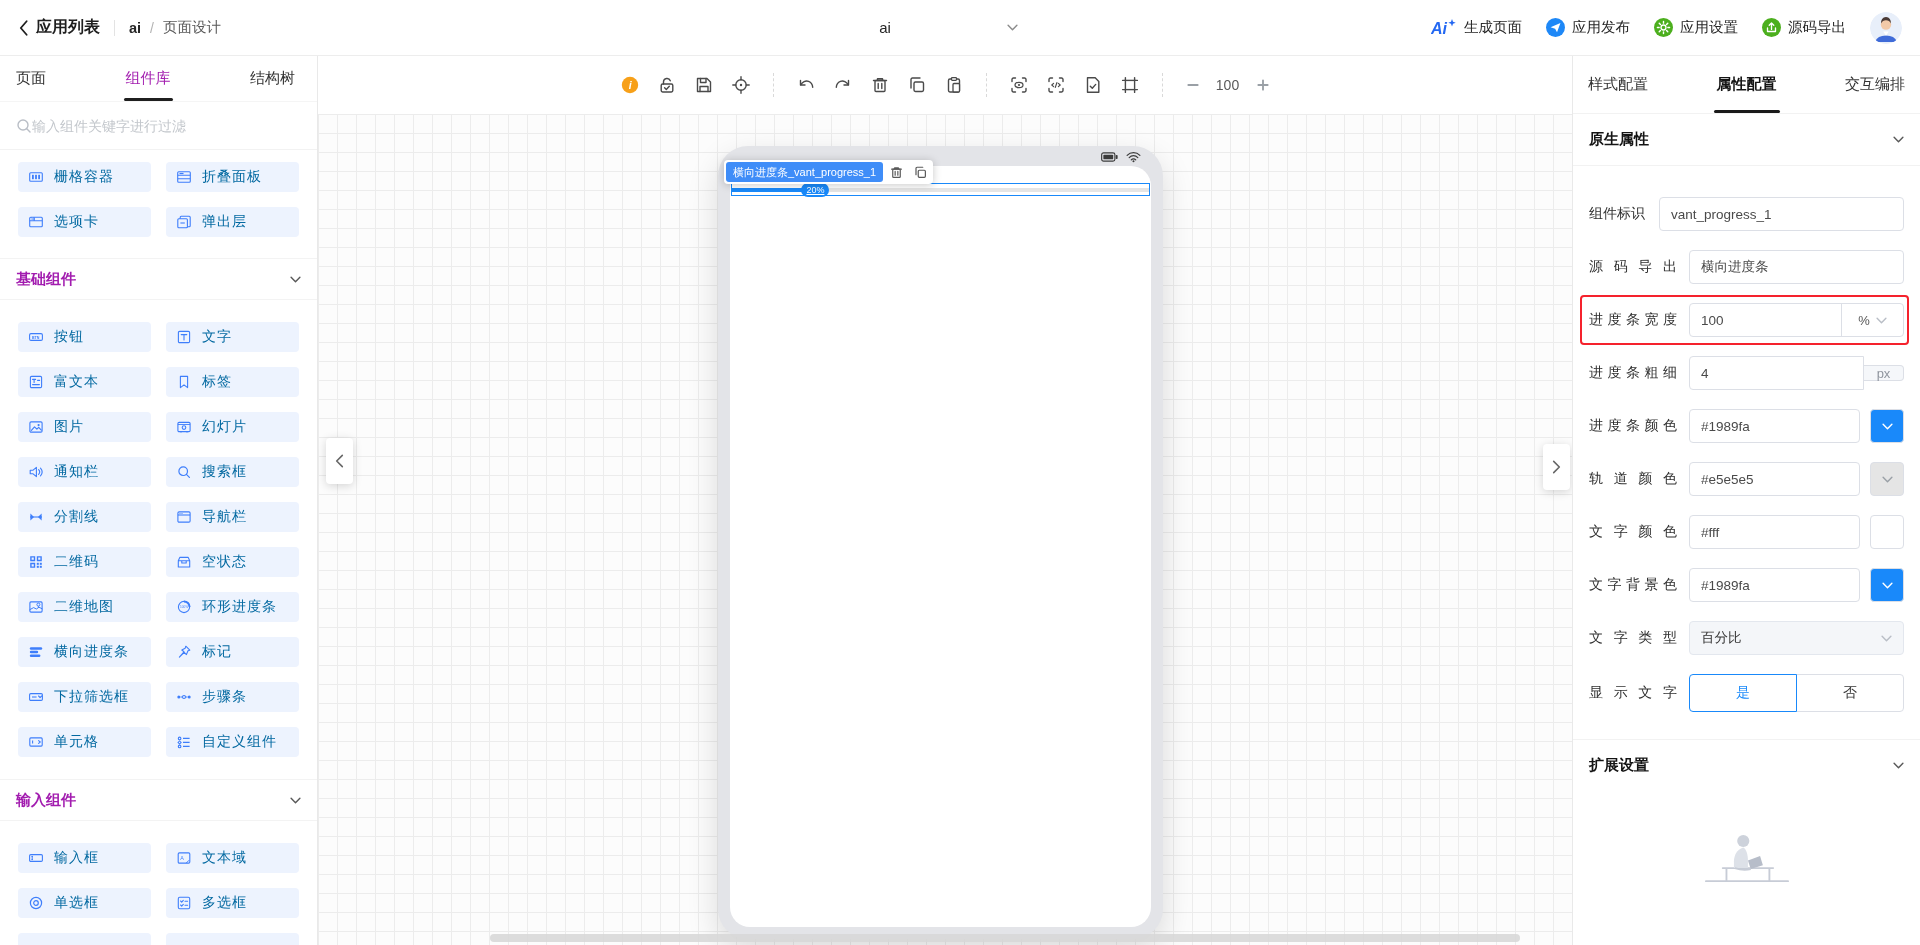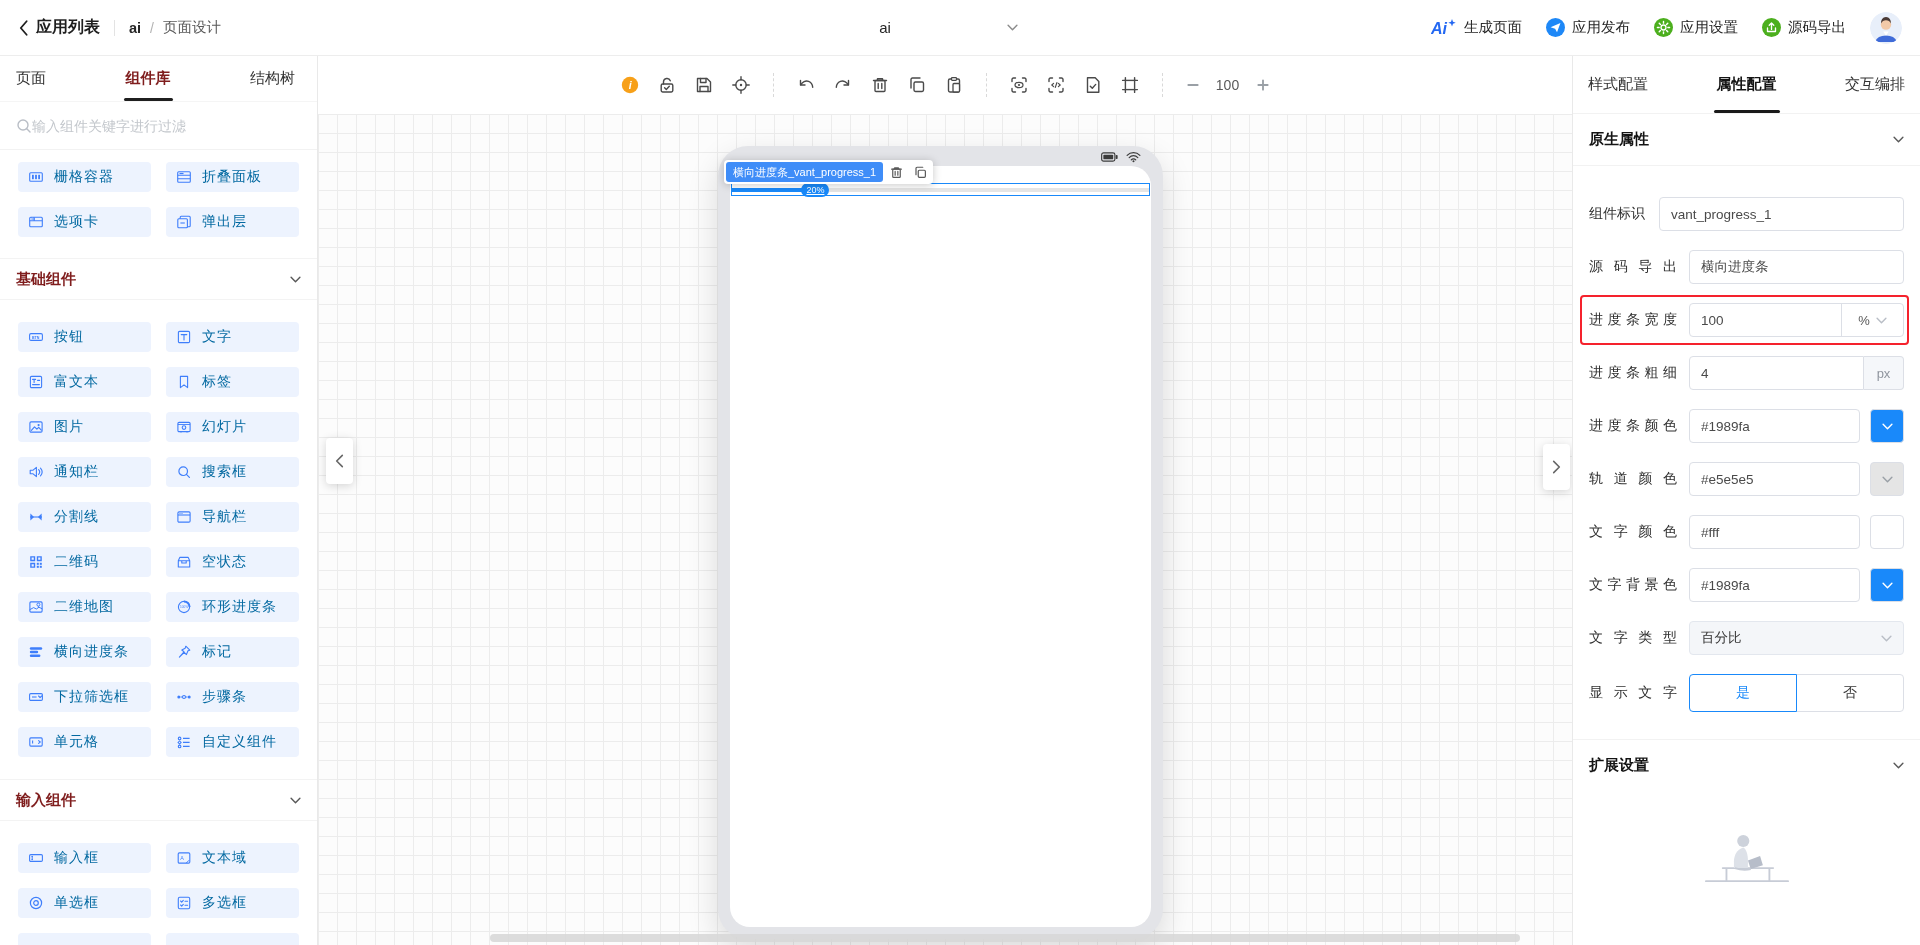--- a/index.html
+++ b/index.html
@@ -22,38 +22,38 @@
   .h-right { margin-left:auto; display:flex; align-items:center; gap:24px; }
   .h-action { display:flex; align-items:center; gap:7px; font-size:14.5px; color:#262626; cursor:pointer; }
   .avatar { width:32px; height:32px; border-radius:50%; overflow:hidden; cursor:pointer; }
 
   
   .sidebar { position:absolute; top:56px; left:0; width:318px; bottom:0; background:#fff;
     border-right:1px solid #e9e9e9; display:flex; flex-direction:column; z-index:10; }
   .side-tabs { height:46px; flex:none; display:flex; align-items:stretch; justify-content:space-between;
     padding:0 22px 0 16px; border-bottom:1px solid #f5f5f5; }
   .side-tab { font-size:15px; color:#333; display:flex; align-items:center; position:relative; cursor:pointer; }
-  .side-tab.active { font-weight:bold; color:#7f1d1d; }
+  .side-tab.active { font-weight:normal; color:#a21caf; }
   .side-tab.active::after { content:""; position:absolute; left:-2px; right:-2px; bottom:0; height:3px;
     background:#1f1f1f; border-radius:2px; }
   .side-search { height:48px; flex:none; display:flex; align-items:center; padding:0 16px;
     border-bottom:1px solid #f2f2f2; }
   .side-search input { border:none; outline:none; flex:1; font-size:14px; color:#333; background:transparent; }
   .side-search input::placeholder { color:#c3c7cc; }
   .side-body { flex:1; overflow:hidden; }
   .pill-grid { display:grid; grid-template-columns:1fr 1fr; column-gap:15px; row-gap:15px; padding:12px 18px; }
   .pill-grid.g2 { padding:22px 18px 0; }
   .pill-grid.g3 { padding:22px 18px 0; }
   .pill { height:30px; background:#edf3fe; border-radius:4px; display:flex; align-items:center;
     padding:0 10px; gap:10px; cursor:grab; color:#3e7efb; }
   .pill .lbl { font-size:14px; color:#0369a1; letter-spacing:1px; white-space:nowrap; overflow:hidden; }
   .side-section { height:42px; flex:none; margin-top:9px; border-top:1px solid #f3f3f3; border-bottom:1px solid #f3f3f3;
     display:flex; align-items:center; justify-content:space-between; padding:0 16px; }
   .side-section.s2 { margin-top:22px; }
-  .side-section .t { font-weight:bold; font-size:15px; color:#7f1d1d; }
+  .side-section .t { font-weight:bold; font-size:15px; color:#a21caf; }
   .sec-chev { color:#595959; }
 
   
   .canvas { position:absolute; top:56px; left:318px; width:1254px; bottom:0; display:flex; flex-direction:column; }
   .c-toolbar { height:58px; flex:none; background:#fff; display:flex; align-items:center; justify-content:center; gap:17px; }
   .tb-icon { width:20px; height:20px; color:#4a4a4a; cursor:pointer; }
   .tb-div { width:1px; height:24px; border-left:1px dashed #d9d9d9; margin:0 5px; }
   .tb-zoom { display:flex; align-items:center; gap:12px; }
   .tb-zbtn { width:16px; height:16px; color:#9aa0a6; cursor:pointer; display:flex; align-items:center; justify-content:center; }
   .tb-zval { font-size:14px; color:#595959; min-width:30px; text-align:center; }
@@ -102,21 +102,21 @@
   .flabel { width:88px; flex:none; font-size:14px; color:#303030; text-align:justify; text-align-last:justify; margin-right:12px; }
   .flabel.tight { width:auto; text-align-last:auto; margin-right:14px; }
   .ctrl { flex:1; display:flex; align-items:center; min-width:0; }
   .tinput { flex:1; height:34px; border:1px solid #dcdfe6; border-radius:4px; display:flex; align-items:center;
     padding:0 11px; font-size:13.5px; color:#4a4a4a; background:#fff; min-width:0; }
   .tinput .v { flex:1; white-space:nowrap; overflow:hidden; }
   .useg { width:62px; align-self:stretch; border-left:1px solid #dcdfe6; display:flex; align-items:center;
     justify-content:center; gap:6px; color:#595959; font-size:13px; cursor:pointer; }
   .useg .chev { color:#b9bec6; display:flex; }
   .tinput.has-suffix { border-radius:4px 0 0 4px; }
-  .usuffix { width:40px; height:34px; background:#f5f7fa; border:1px solid #dcdfe6; border-left:none;
+  .usuffix { width:40px; height:16px; background:#f5f7fa; border:1px solid #dcdfe6; border-left:none;
     border-radius:0 4px 4px 0; display:flex; align-items:center; justify-content:center; color:#8f959e; font-size:13px; }
   .swatch { width:34px; height:34px; border:1px solid #dcdfe6; border-radius:4px; margin-left:10px; flex:none;
     display:flex; align-items:center; justify-content:center; cursor:pointer; }
   .seg { flex:1; display:flex; height:38px; }
   .seg .opt { flex:1; display:flex; align-items:center; justify-content:center; font-size:14px;
     border:1px solid #dcdfe6; color:#333; background:#fff; cursor:pointer; }
   .seg .opt:first-child { border-radius:4px 0 0 4px; }
   .seg .opt:last-child { border-radius:0 4px 4px 0; margin-left:-1px; }
   .seg .opt.on { border-color:#1989fa; color:#1989fa; z-index:1; }
   .fselect { flex:1; height:34px; background:#f4f6f9; border:1px solid #e3e7ee; border-radius:4px;

